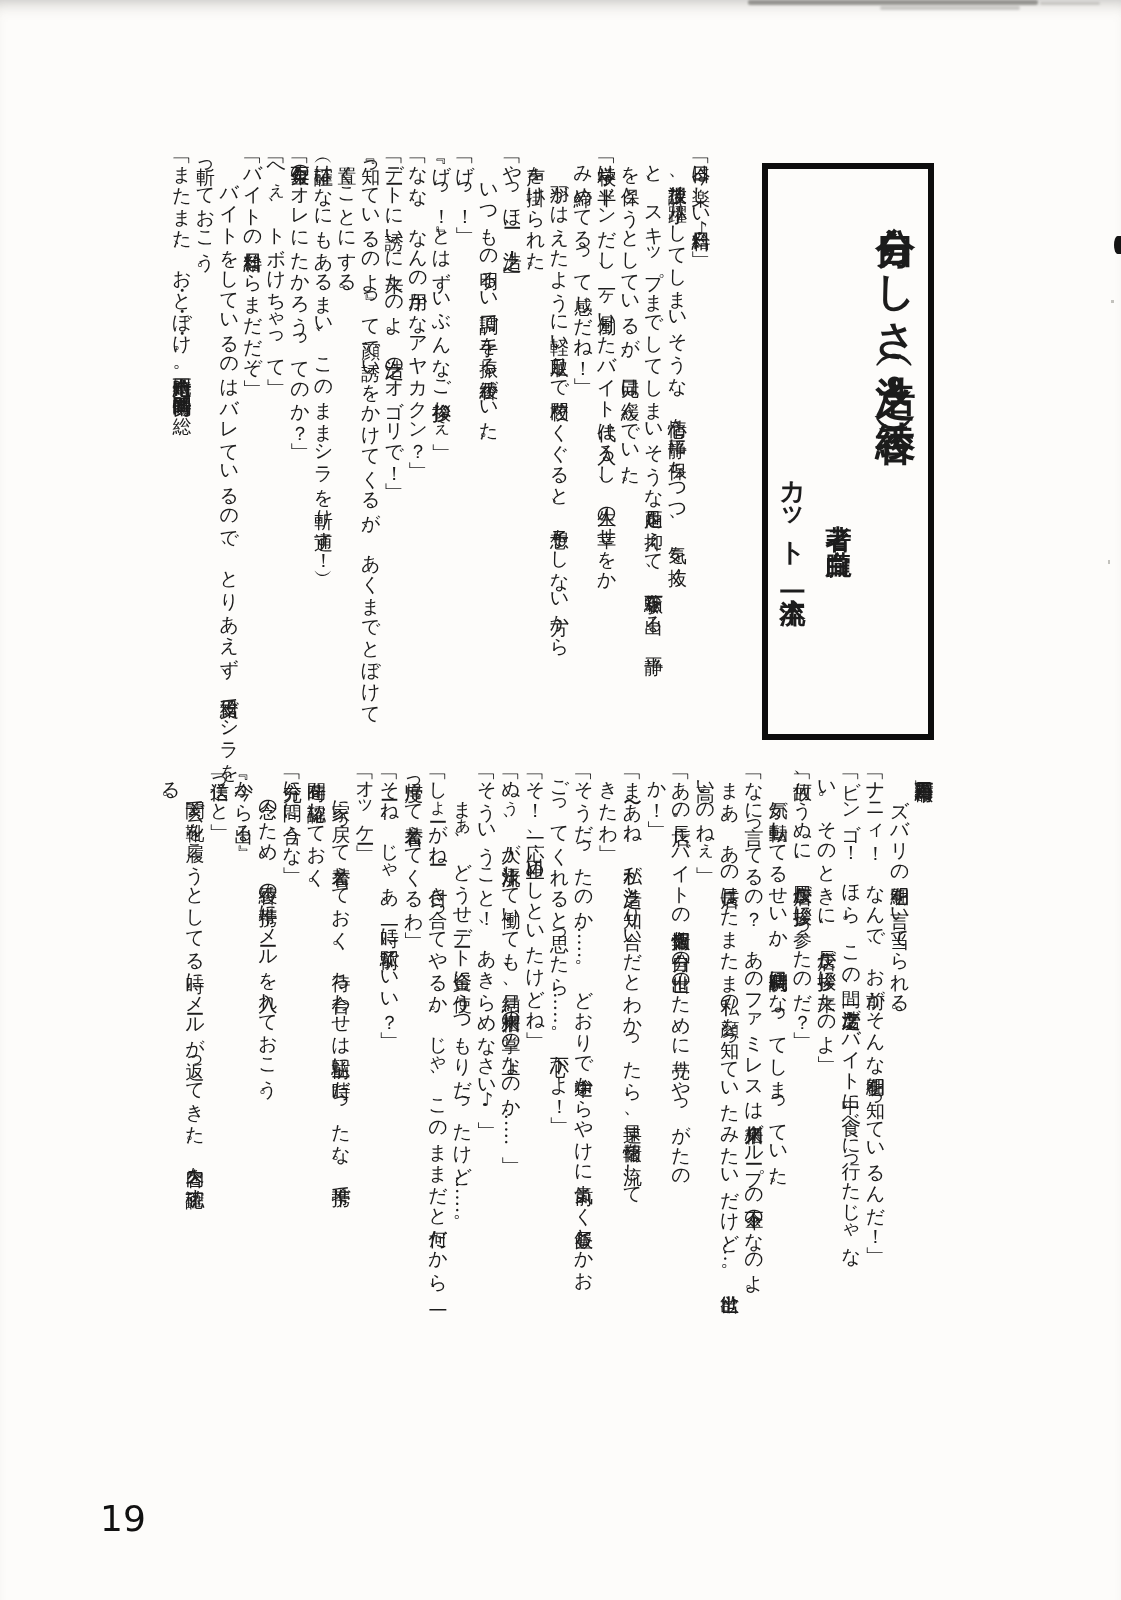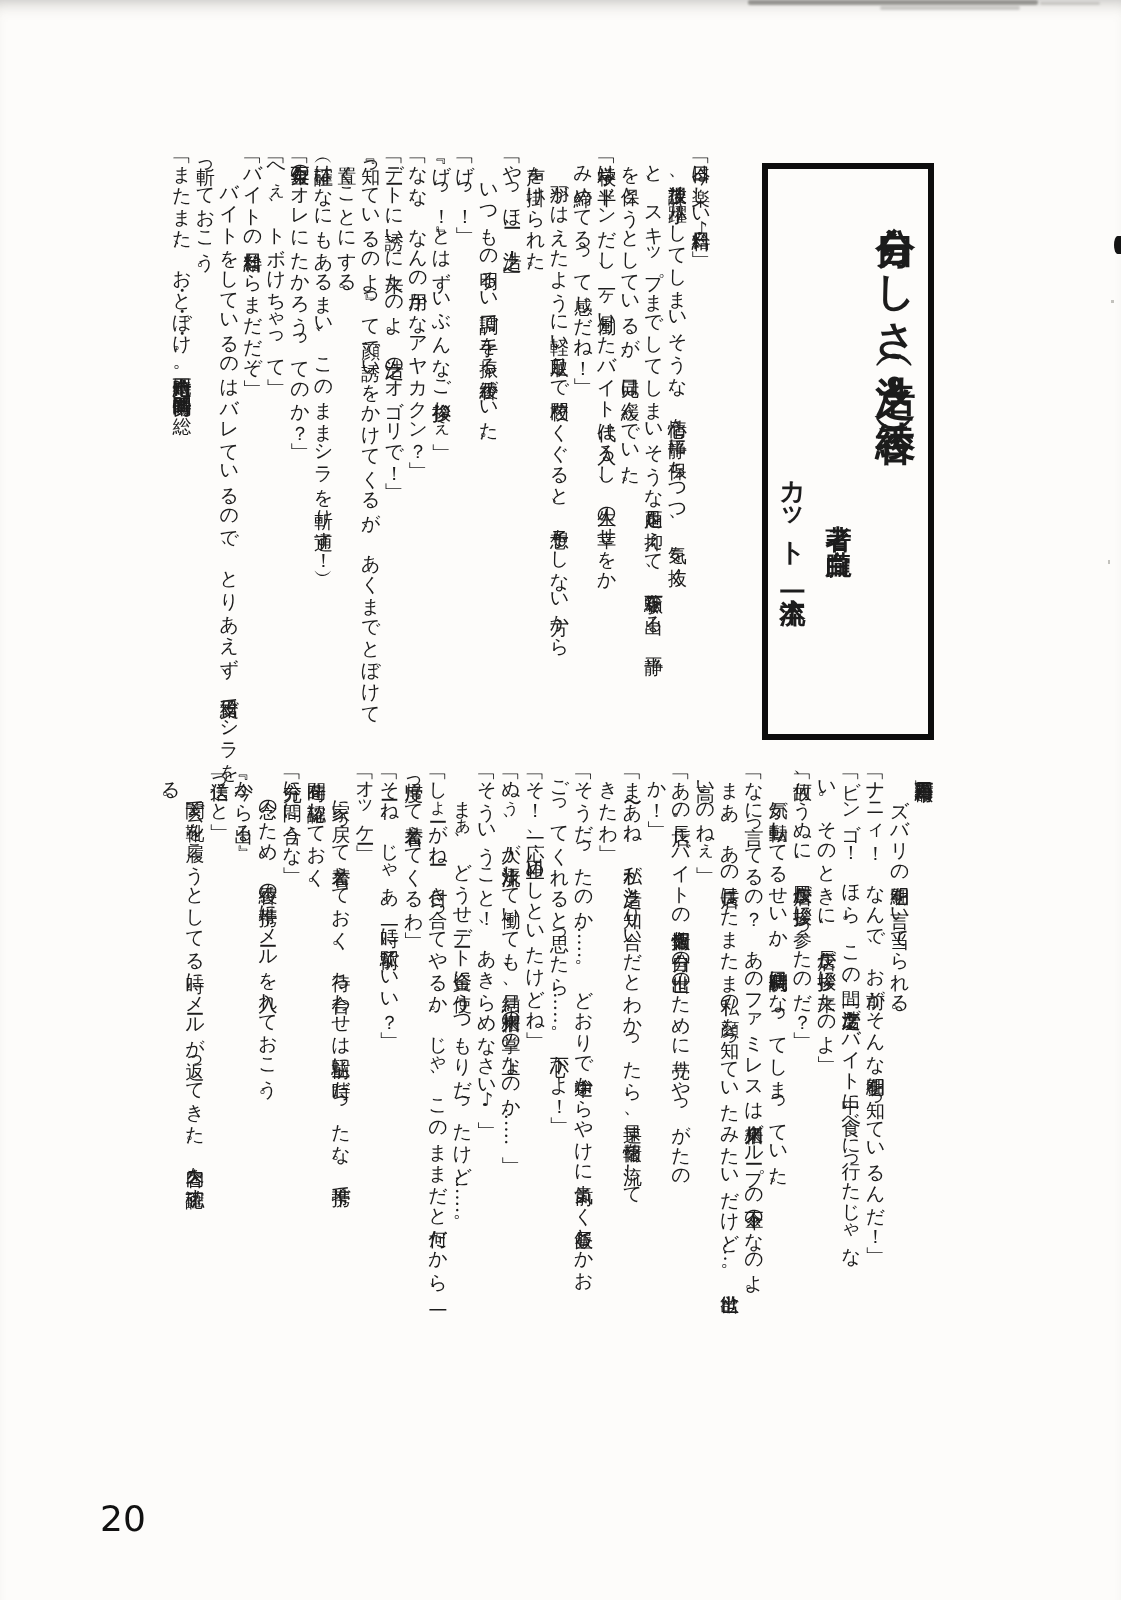--- a/index.html
+++ b/index.html
@@ -170,15 +170,15 @@
       <div class="tcol">　家に戻って着替えておく。待ち合わせは駅前に一時だったな。携帯で</div>
       <div class="tcol">時間を確認しておく。</div>
       <div class="tcol">「充分に間に合うな」</div>
       <div class="tcol">　念のため、綾香の携帯にメールを入れておこう。</div>
       <div class="tcol">『今から出る』</div>
       <div class="tcol">「送信っと」</div>
       <div class="tcol">　玄関で靴を履こうとしてる時にメールが返ってきた。内容を確認す</div>
       <div class="tcol">る。</div>
     </div>
 
-  <div class="page-number">20</div>
+  <div class="page-number">19</div>
 
 </div>
 
 </body></html>

